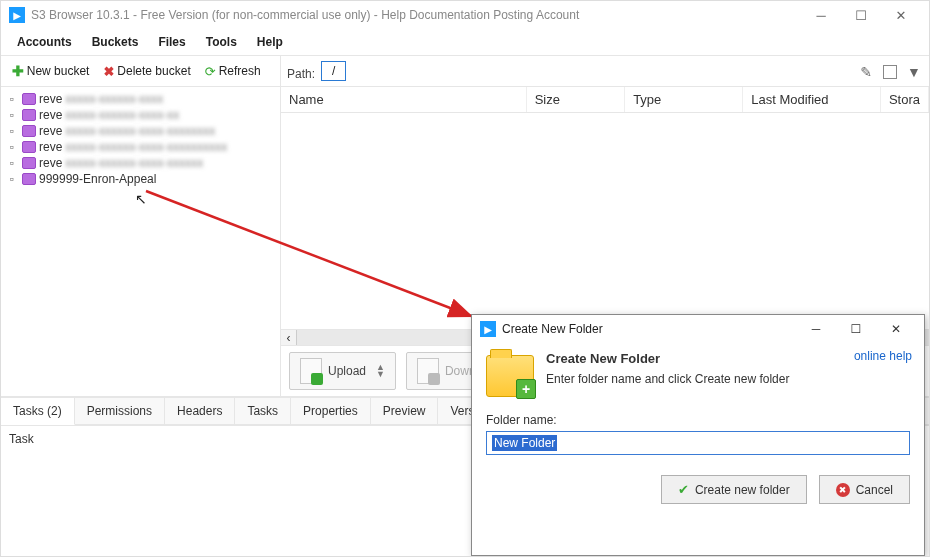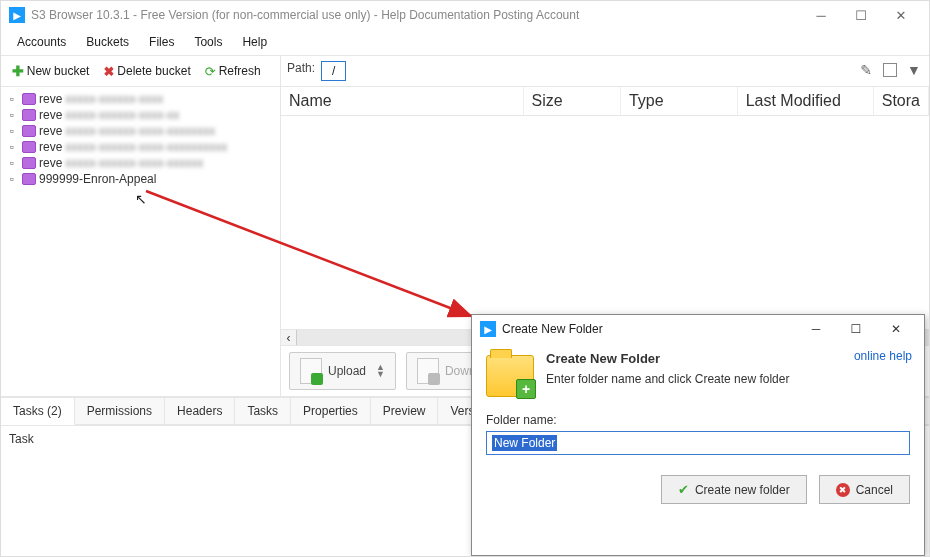--- a/index.html
+++ b/index.html
@@ -43,20 +43,21 @@
   .menubar {
     display: flex;
     gap: 0;
     padding: 2px 6px;
     border-bottom: 1px solid #e6e6e6;
   }
   .menu-item {
     padding: 4px 10px;
     cursor: default;
     color: #222;
+    font-weight: bold;
   }
   .toolbar-row {
     display: flex;
     align-items: center;
     border-bottom: 1px solid #e6e6e6;
   }
   .left-toolbar {
     width: 280px;
     display: flex;
     align-items: center;
@@ -69,21 +70,21 @@
     align-items: center;
     gap: 3px;
     padding: 3px 5px;
     font-size: 12px;
     color: #222;
     cursor: default;
   }
   .right-toolbar {
     flex: 1;
     display: flex;
-    align-items: flex-start;
+    align-items: flex-end;
     padding: 4px 6px;
     gap: 6px;
   }
   .path-label { color: #444; }
   .path-box {
     border: 1px solid #2a7ad4;
     background: #fff;
     padding: 2px 10px;
     color: #222;
     min-width: 18px;
@@ -129,21 +130,21 @@
   .blurred { filter: blur(2px); color: #888; }
   .list-panel {
     flex: 1;
     display: flex;
     flex-direction: column;
     overflow: hidden;
   }
   .list-header {
     display: flex;
     border-bottom: 1px solid #e6e6e6;
-    font-size: 16px;
+    font-size: 13px;
     color: #333;
   }
   .col { padding: 5px 8px; border-right: 1px solid #eee; }
   .col-name { width: 250px; }
   .col-size { width: 100px; }
   .col-type { width: 120px; }
   .col-modified { width: 140px; }
   .col-storage { flex: 1; text-align: right; }
   .list-body { flex: 1; }
   .scroll-stub {

